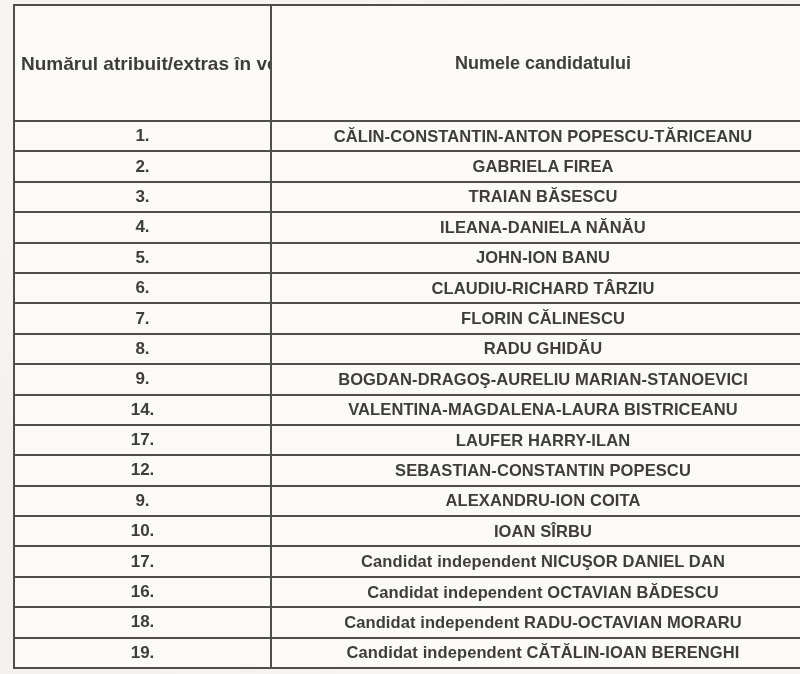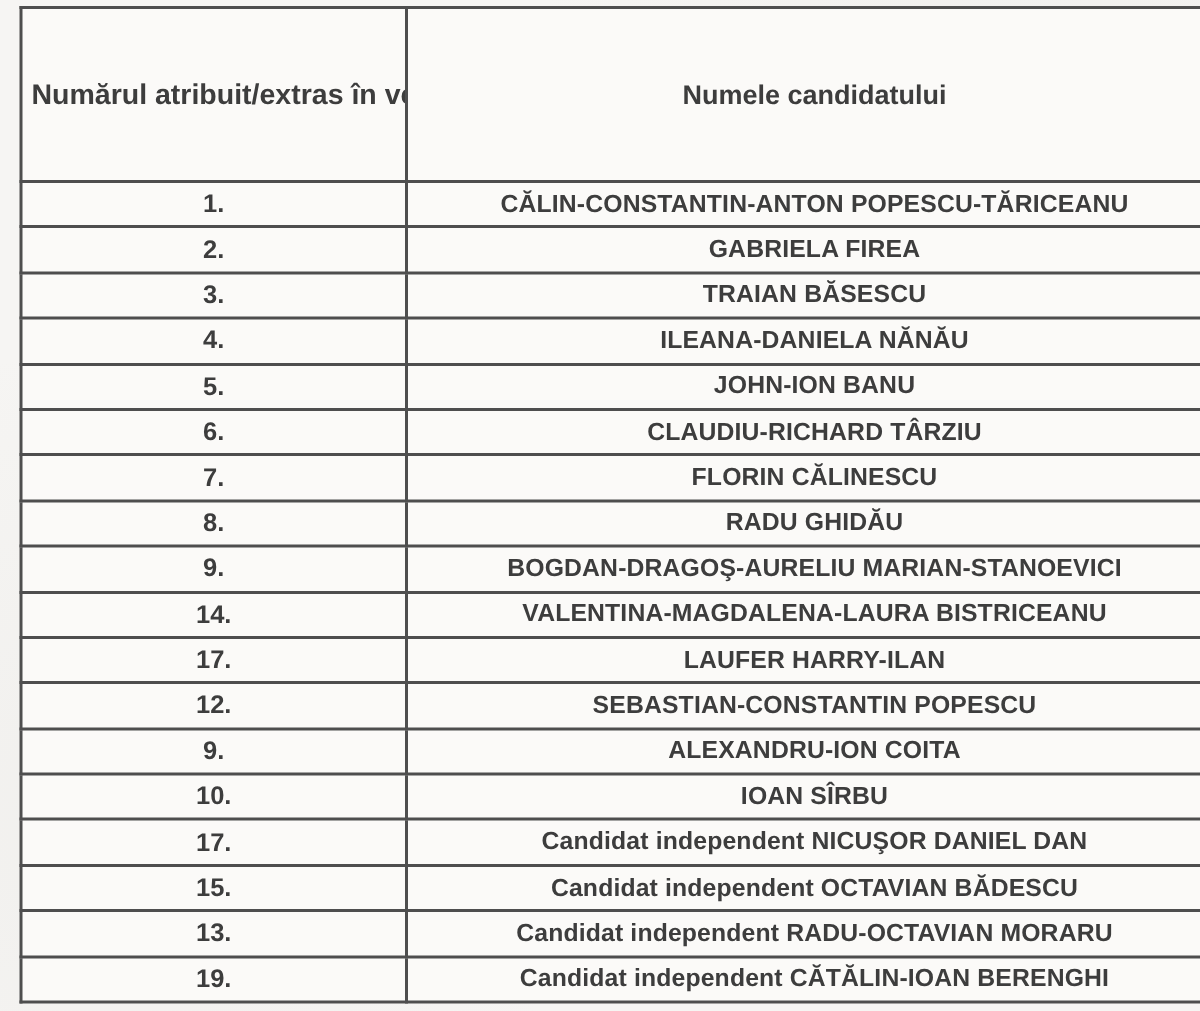--- a/index.html
+++ b/index.html
@@ -133,25 +133,25 @@
         </tr>
         <tr>
           <td class="col-num">10.</td>
           <td class="col-name">IOAN SÎRBU</td>
         </tr>
         <tr>
           <td class="col-num">17.</td>
           <td class="col-name">Candidat independent NICUŞOR DANIEL DAN</td>
         </tr>
         <tr>
-          <td class="col-num">15.</td>
+          <td class="col-num">16.</td>
           <td class="col-name">Candidat independent OCTAVIAN BĂDESCU</td>
         </tr>
         <tr>
-          <td class="col-num">13.</td>
+          <td class="col-num">18.</td>
           <td class="col-name">Candidat independent RADU-OCTAVIAN MORARU</td>
         </tr>
         <tr>
           <td class="col-num">19.</td>
           <td class="col-name">Candidat independent CĂTĂLIN-IOAN BERENGHI</td>
         </tr>
       </tbody>
   </table>
 </div>
 

